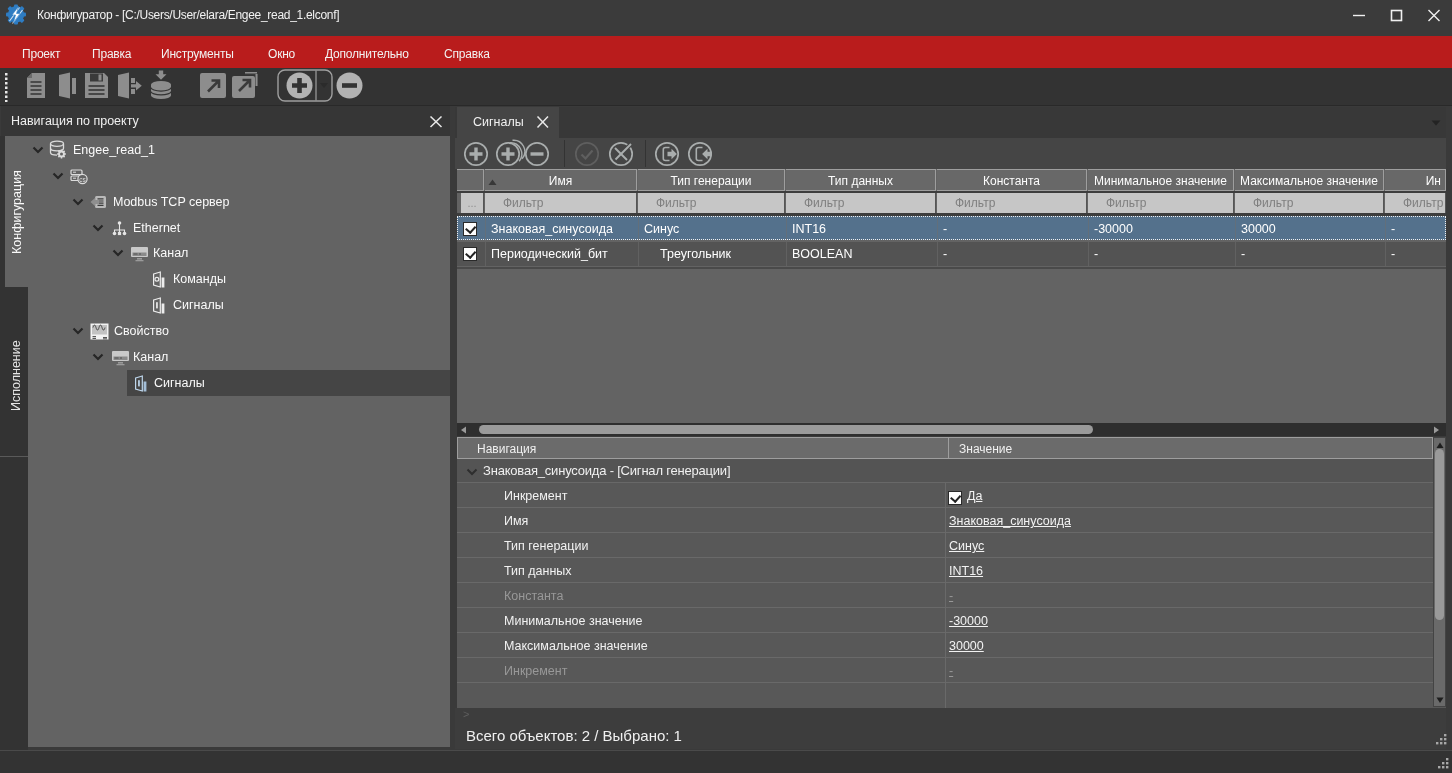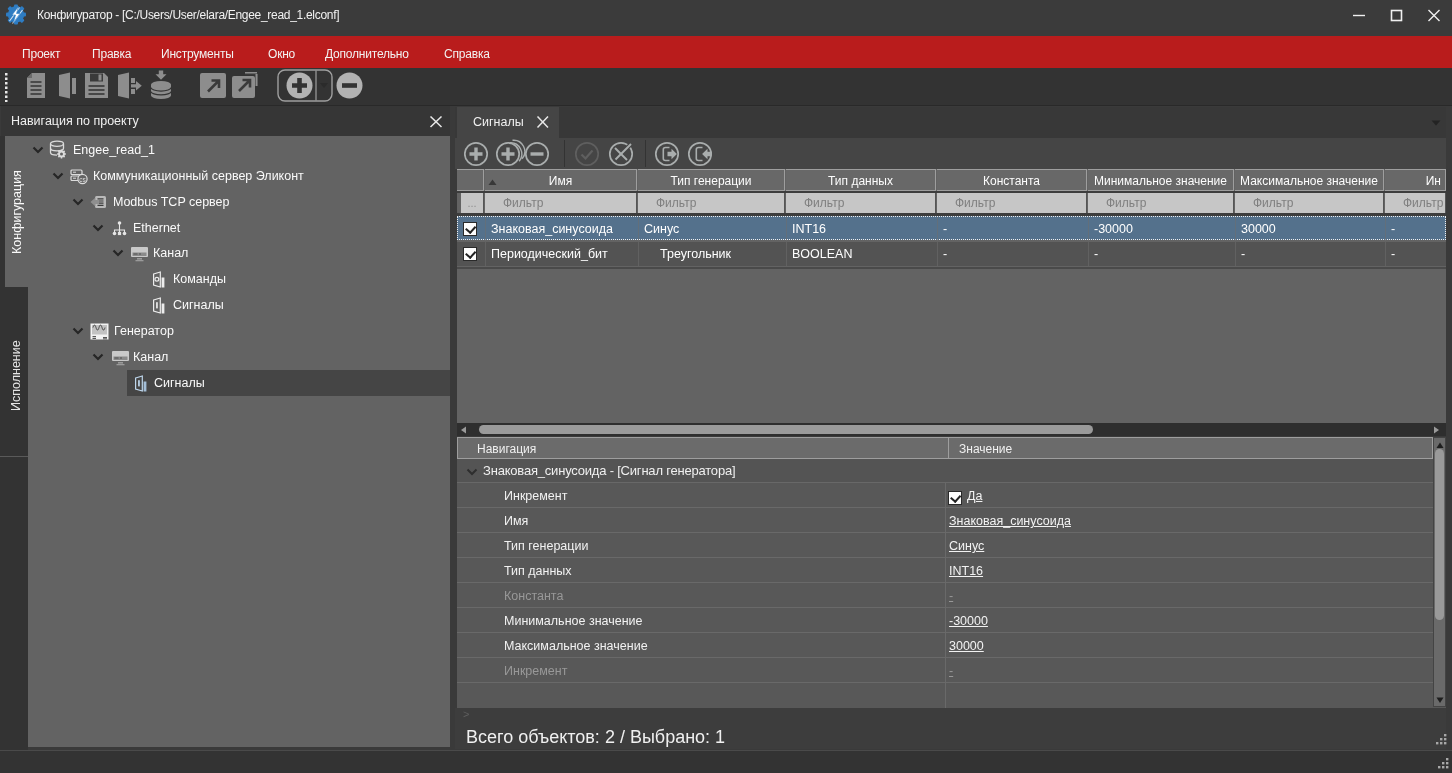--- a/index.html
+++ b/index.html
@@ -284,27 +284,26 @@
       </g>
     <rect x="7" y="12" width="5" height="1.6" fill="#9a9a9a"></rect>
     <rect x="5.5" y="14" width="8" height="1.3" fill="#9a9a9a"></rect>
   </svg>
   <svg class="abs" style="left:106px;top:239px" width="14" height="18" viewBox="0 0 14 18">
     <path d="M1.6 3 L8.3 1 V16 L1.6 14 Z" fill="none" stroke="#bed6ec" stroke-width="1.2"></path>
     <rect x="4.1" y="5.2" width="1.7" height="6.2" fill="#bed6ec"></rect>
     <rect x="9.6" y="6.5" width="2.8" height="10" fill="#a3bdd6"></rect>
   </svg>
   <div class="trow" style="left:45px;top:1px">Engee_read_1</div>
-  <div class="trow" style="left:65px;top:27px">Коммуникационный сервер Эликонт</div>
   <div class="trow" style="left:85px;top:53px">Modbus TCP сервер</div>
   <div class="trow" style="left:105px;top:79px">Ethernet</div>
   <div class="trow" style="left:125px;top:104px">Канал</div>
   <div class="trow" style="left:145px;top:130px">Команды</div>
   <div class="trow" style="left:145px;top:156px">Сигналы</div>
-  <div class="trow" style="left:86px;top:182px">Генератор</div>
+  <div class="trow" style="left:86px;top:182px">Свойство</div>
   <div class="trow" style="left:105px;top:208px">Канал</div>
   <div class="trow" style="left:126px;top:234px">Сигналы</div>
 </div>
 <div id="rtabbar">
   <div id="rtab">
       <span style="position:absolute;left:16px;top:8px">Сигналы</span>
     <svg class="abs" style="left:79px;top:9px" width="14" height="13" viewBox="0 0 14 13">
         <path d="M1.5 0.5 L12 11.5 M12 0.5 L1.5 11.5" stroke="#e8e8e8" stroke-width="1.5"></path>
       </svg>
   </div>
@@ -427,21 +426,21 @@
 <div id="pgrid">
   <div class="abs" style="left:0;top:0;width:976px;height:22px;background:#6b6b6b;border:1px solid #9e9e9e">
     <span style="position:absolute;left:19px;top:4px;font-size:12px">Навигация</span>
     <span style="position:absolute;left:501px;top:4px;font-size:12px">Значение</span>
     <div class="abs" style="left:490px;top:0;width:1px;height:20px;background:#9e9e9e"></div>
   </div>
   <div class="abs" style="left:0;top:22px;width:976px;height:24px;background:#545454;border-bottom:1px solid #686868">
     <svg class="abs" style="left:9px;top:9px" width="12" height="8" viewBox="0 0 12 8">
         <path d="M1.5 1.5 L6 6 L10.5 1.5" stroke="#2e2e2e" stroke-width="2" fill="none"></path>
       </svg>
-    <span style="position:absolute;left:26px;top:4px;font-size:13px;letter-spacing:-0.2px">Знаковая_синусоида - [Сигнал генератора]</span>
+    <span style="position:absolute;left:26px;top:4px;font-size:13px;letter-spacing:-0.2px">Знаковая_синусоида - [Сигнал генерации]</span>
   </div>
   <div class="prow" style="top:46px">
       <span class="pl">Инкремент</span>
       <span class="cb" style="left:491px;top:8px"></span>
       <span class="pv" style="left:510px">Да</span>
     </div>
   <div class="prow" style="top:71px">
       <span class="pl">Имя</span>
       <span class="pv">Знаковая_синусоида</span>
     </div>
@@ -476,21 +475,21 @@
         <path d="M4 0.5 L7.5 6 H0.5 Z" fill="#1e1e1e"></path>
       </svg>
     <svg class="abs" style="left:2px;top:259px" width="8" height="7" viewBox="0 0 8 7">
         <path d="M0.5 0.5 H7.5 L4 6 Z" fill="#1e1e1e"></path>
       </svg>
     <div class="abs" style="left:1px;top:11px;width:9px;height:171px;background:#9a9a9a;border-radius:5px"></div>
   </div>
 </div>
 <div id="rstatus">
   <span style="position:absolute;left:8px;top:0px;font-size:11px;color:#5e5e5e">&gt;</span>
-  <span style="position:absolute;left:11px;top:19px;font-size:18px;color:#f0f0f0">Всего объектов: 2 / Выбрано: 1</span>
+  <span style="position:absolute;left:11px;top:19px;font-size:15px;color:#f0f0f0">Всего объектов: 2 / Выбрано: 1</span>
   <svg class="abs" style="left:981px;top:26px" width="11" height="11" viewBox="0 0 11 11">
       <g fill="#a8a8a8">
         <rect x="8" y="0" width="2.4" height="2.4"></rect>
         <rect x="8" y="4" width="2.4" height="2.4"></rect>
         <rect x="4" y="4" width="2.4" height="2.4"></rect>
         <rect x="8" y="8" width="2.4" height="2.4"></rect>
         <rect x="4" y="8" width="2.4" height="2.4"></rect>
         <rect x="0" y="8" width="2.4" height="2.4"></rect>
       </g>
     </svg>

